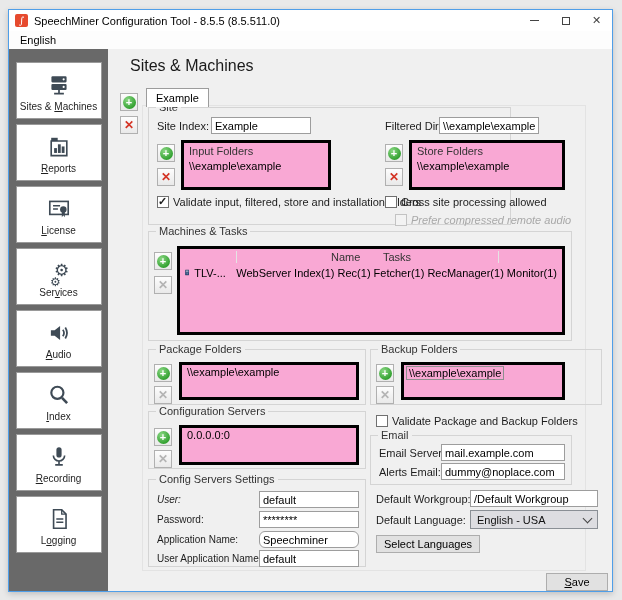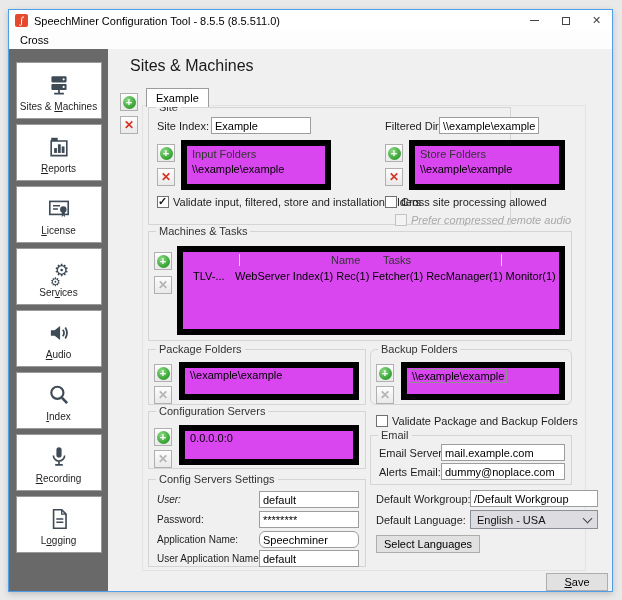--- a/index.html
+++ b/index.html
@@ -27,21 +27,21 @@
   .gear-small{position:absolute;left:2px;bottom:-2px;font-size:12px;line-height:1;color:#3e4a55;}
   .main{flex:1;position:relative;background:#f0f0f0;}
   .heading{position:absolute;left:22px;top:8px;font-size:16px;color:#1a1a1a;font-weight:400;}
   .tabpage{position:absolute;left:34px;top:56px;width:442px;height:464px;border:1px solid #e3e3e3;background:#f0f0f0;}
   .tab{position:absolute;left:38px;top:39px;height:18px;background:#fff;border:1px solid #9c9c9c;border-bottom:none;font-size:11px;display:flex;align-items:center;padding:0 9px;z-index:3;color:#000;}
   
   .grp{position:absolute;border:1px solid #d4d4d4;box-sizing:border-box;z-index:2;}
   .legend{position:absolute;top:-7px;left:7px;background:#f0f0f0;padding:0 3px;font-size:11px;color:#333;white-space:nowrap;}
   .lbl{position:absolute;font-size:11px;color:#1d1d1d;white-space:nowrap;}
   .tb{position:absolute;border:1px solid #9d9d9d;background:#fff;font-family:"Liberation Sans",sans-serif;font-size:11px;padding:0 3px;height:17px;box-sizing:border-box;color:#000;outline:none;}
-  .listbox{position:absolute;background:#d946ef;border:6px solid #000000;box-sizing:border-box;overflow:hidden;}
+  .listbox{position:absolute;background:#f9a8d4;border:3px solid #000000;box-sizing:border-box;overflow:hidden;}
   .lv-hdr{height:16px;line-height:16px;font-size:11px;color:#333;padding:0 5px;position:relative;white-space:nowrap;}
   .hdr-sep{position:absolute;top:2px;bottom:2px;width:1px;background:#e4e4e4;}
   .lv-item{font-size:11px;padding:1px 5px;color:#000;white-space:nowrap;}
   .focus-box{display:inline-block;border:1px solid #8f8f8f;padding:0 2px;margin-left:-3px;}
   .lv-row{display:flex;align-items:center;gap:5px;font-size:11px;color:#000;padding:1px 5px;white-space:nowrap;}
   .col-name{width:52px;flex:none;}
   
   .sq-btn{position:absolute;width:18px;height:18px;border:1px solid #b0b0b0;background:linear-gradient(#fdfdfd,#e9e9e9);display:flex;align-items:center;justify-content:center;box-sizing:border-box;z-index:3;}
   .plus-ico{width:13px;height:13px;border-radius:50%;background:radial-gradient(circle at 35% 30%,#8ad783,#2e9e2c 75%);color:#fff;font-size:11px;line-height:12px;text-align:center;font-weight:bold;}
   .x-ico{color:#d43425;font-weight:bold;font-size:12px;line-height:1;}
@@ -74,21 +74,21 @@
       <div class="wbtn">
             <div class="glyph-max"></div>
           </div>
       <div class="wbtn">
             <div class="glyph-close">✕</div>
           </div>
     </div>
   </div>
 
   <div class="menubar">
-    <div class="menu-item">Cross</div>
+    <div class="menu-item">English</div>
   </div>
 
   <div class="appbody">
 
     <div class="sidebar">
       <div class="side-btn">
         <span class="ic">
           <svg width="26" height="26" viewBox="0 0 24 24">
                 <rect x="5" y="4" width="14" height="5.6" rx="1" fill="#3e4a55"></rect>
                 <rect x="5" y="11" width="14" height="5.6" rx="1" fill="#3e4a55"></rect>
@@ -260,21 +260,21 @@
               <span class="plus-ico">+</span>
             </div>
         <div class="sq-btn" style="left:5px;top:36px;">
               <span class="x-ico disabled">✕</span>
             </div>
         <div class="listbox" style="left:30px;top:12px;width:180px;height:38px;">
           <div class="lv-item">\\example\example</div>
         </div>
       </div>
 
-      <div class="grp" style="left:262px;top:300px;width:202px;height:56px;border-radius:6px;">
+      <div class="grp" style="left:262px;top:300px;width:232px;height:56px;">
         <span class="legend">Backup Folders</span>
         <div class="sq-btn" style="left:5px;top:14px;">
               <span class="plus-ico">+</span>
             </div>
         <div class="sq-btn" style="left:5px;top:36px;">
               <span class="x-ico disabled">✕</span>
             </div>
         <div class="listbox" style="left:30px;top:12px;width:164px;height:38px;">
           <div class="lv-item"><span class="focus-box">\\example\example</span></div>
         </div>

